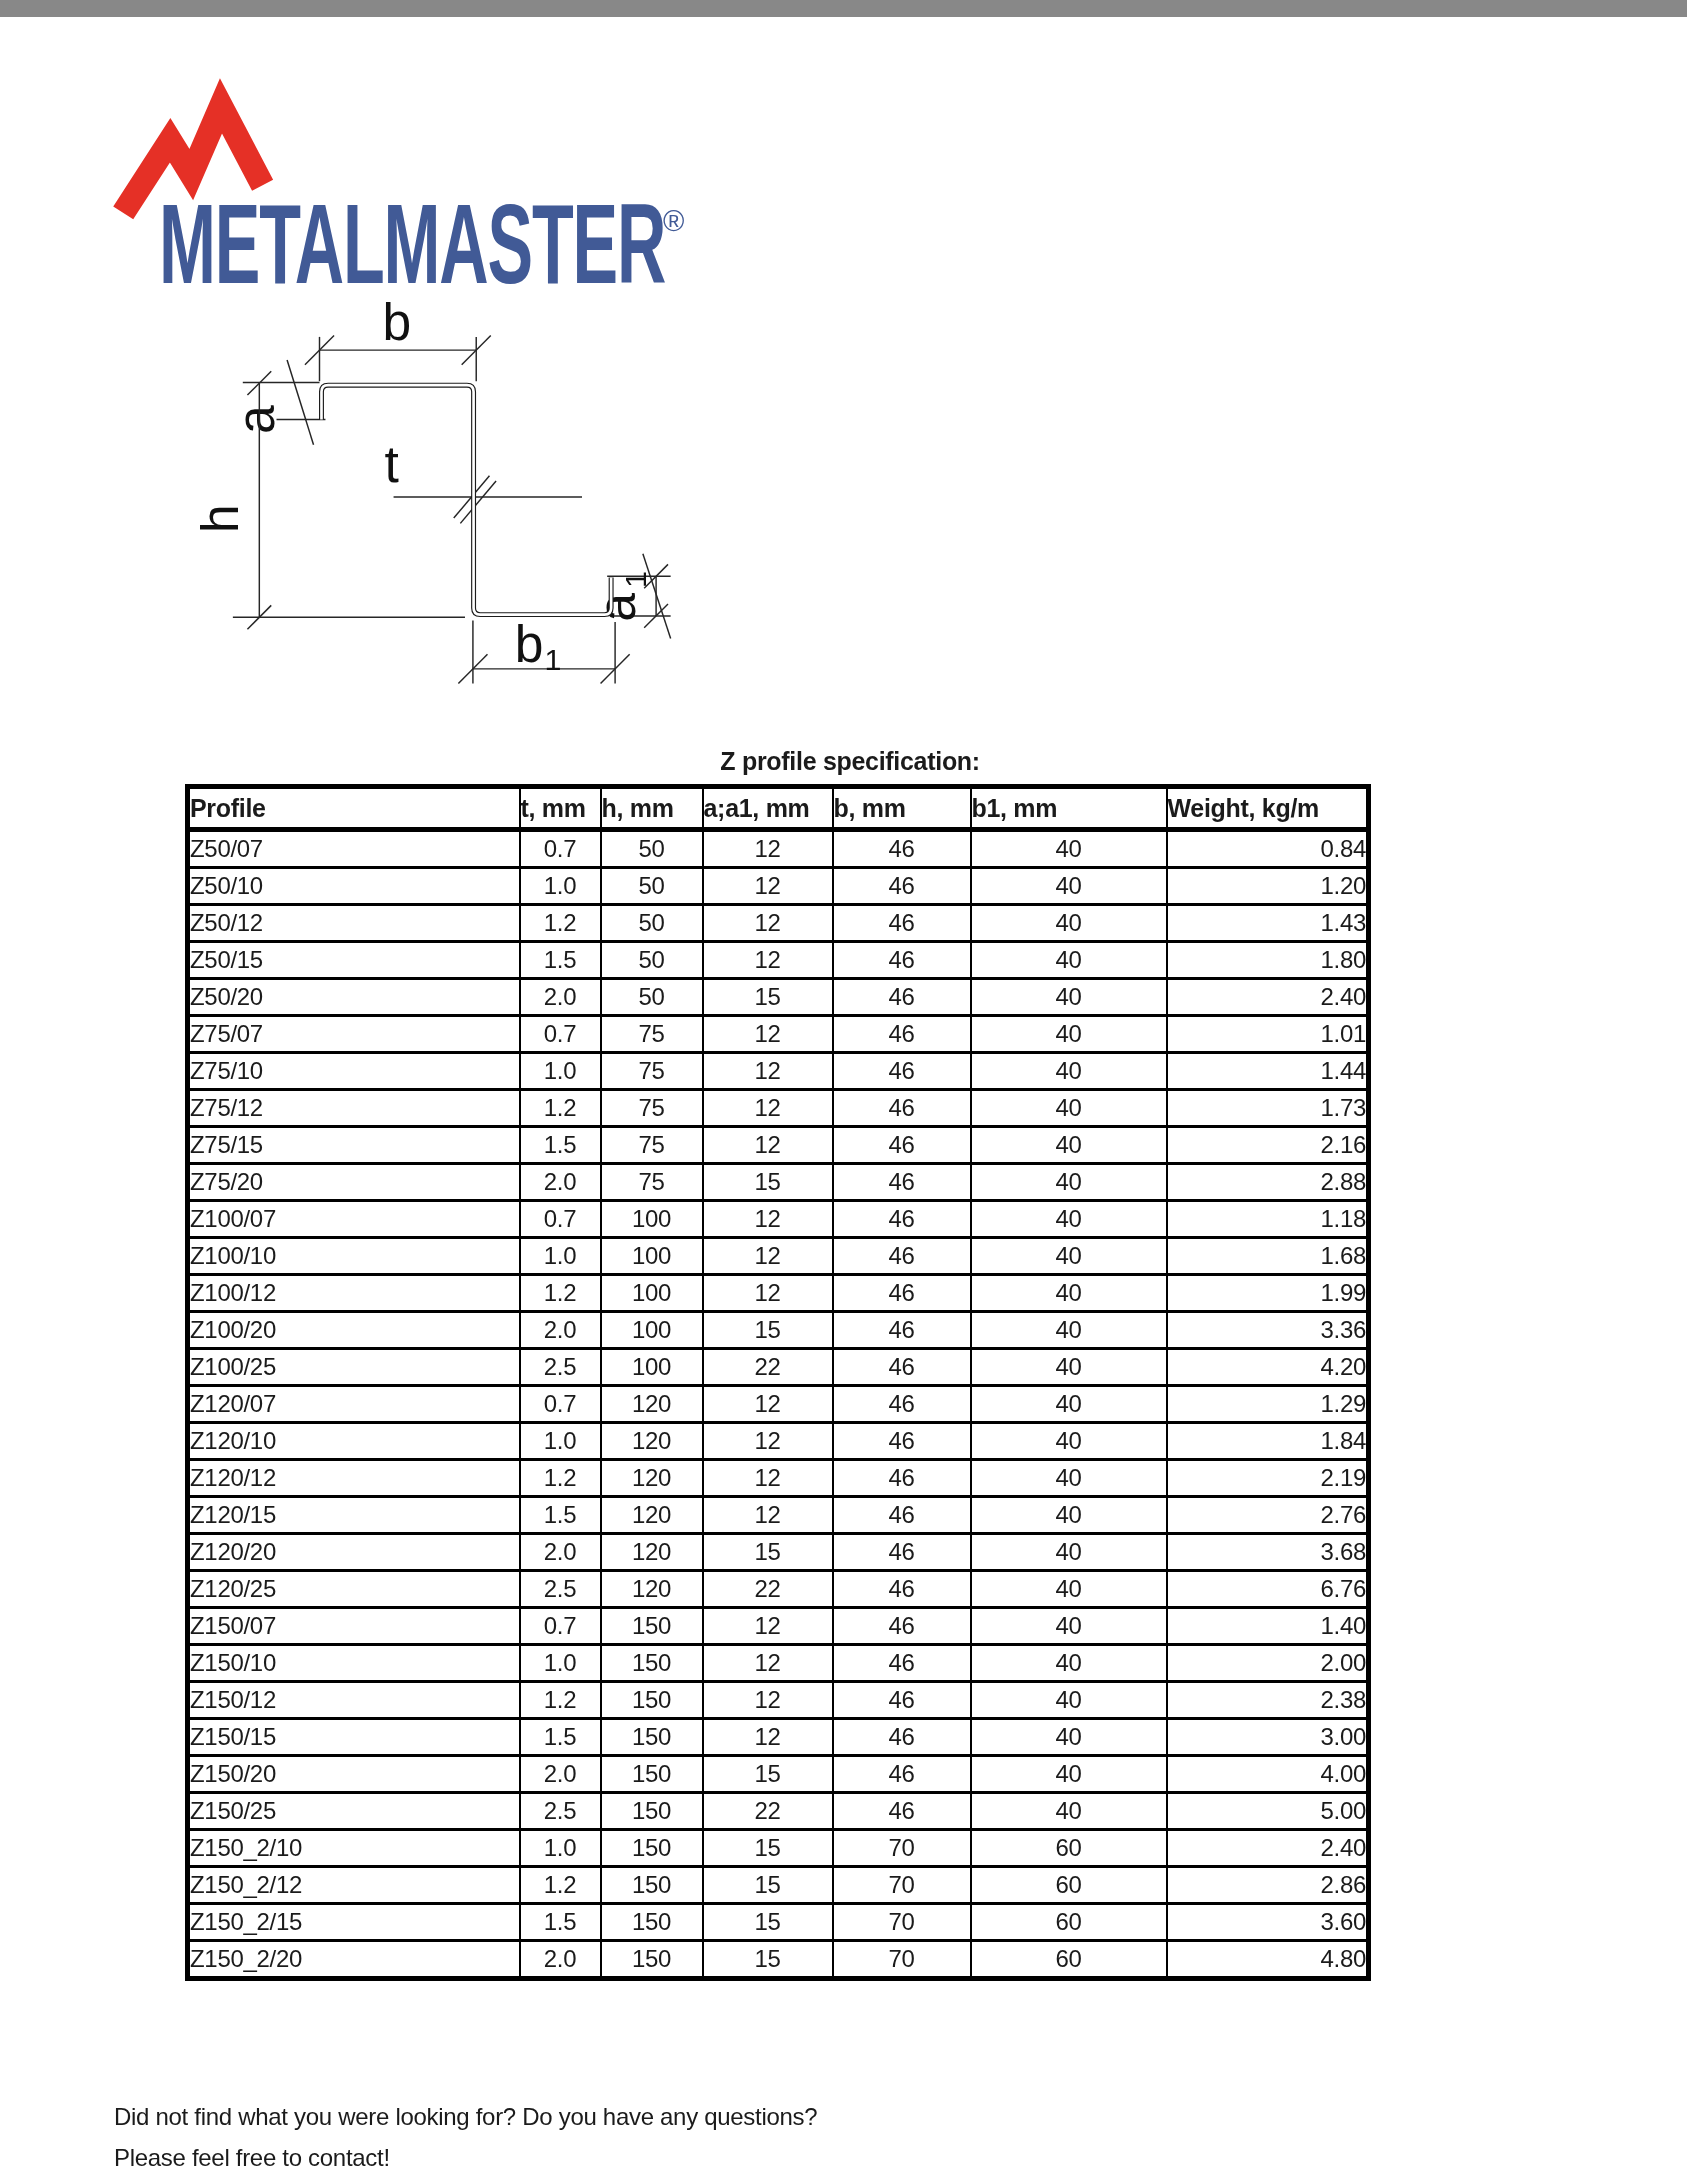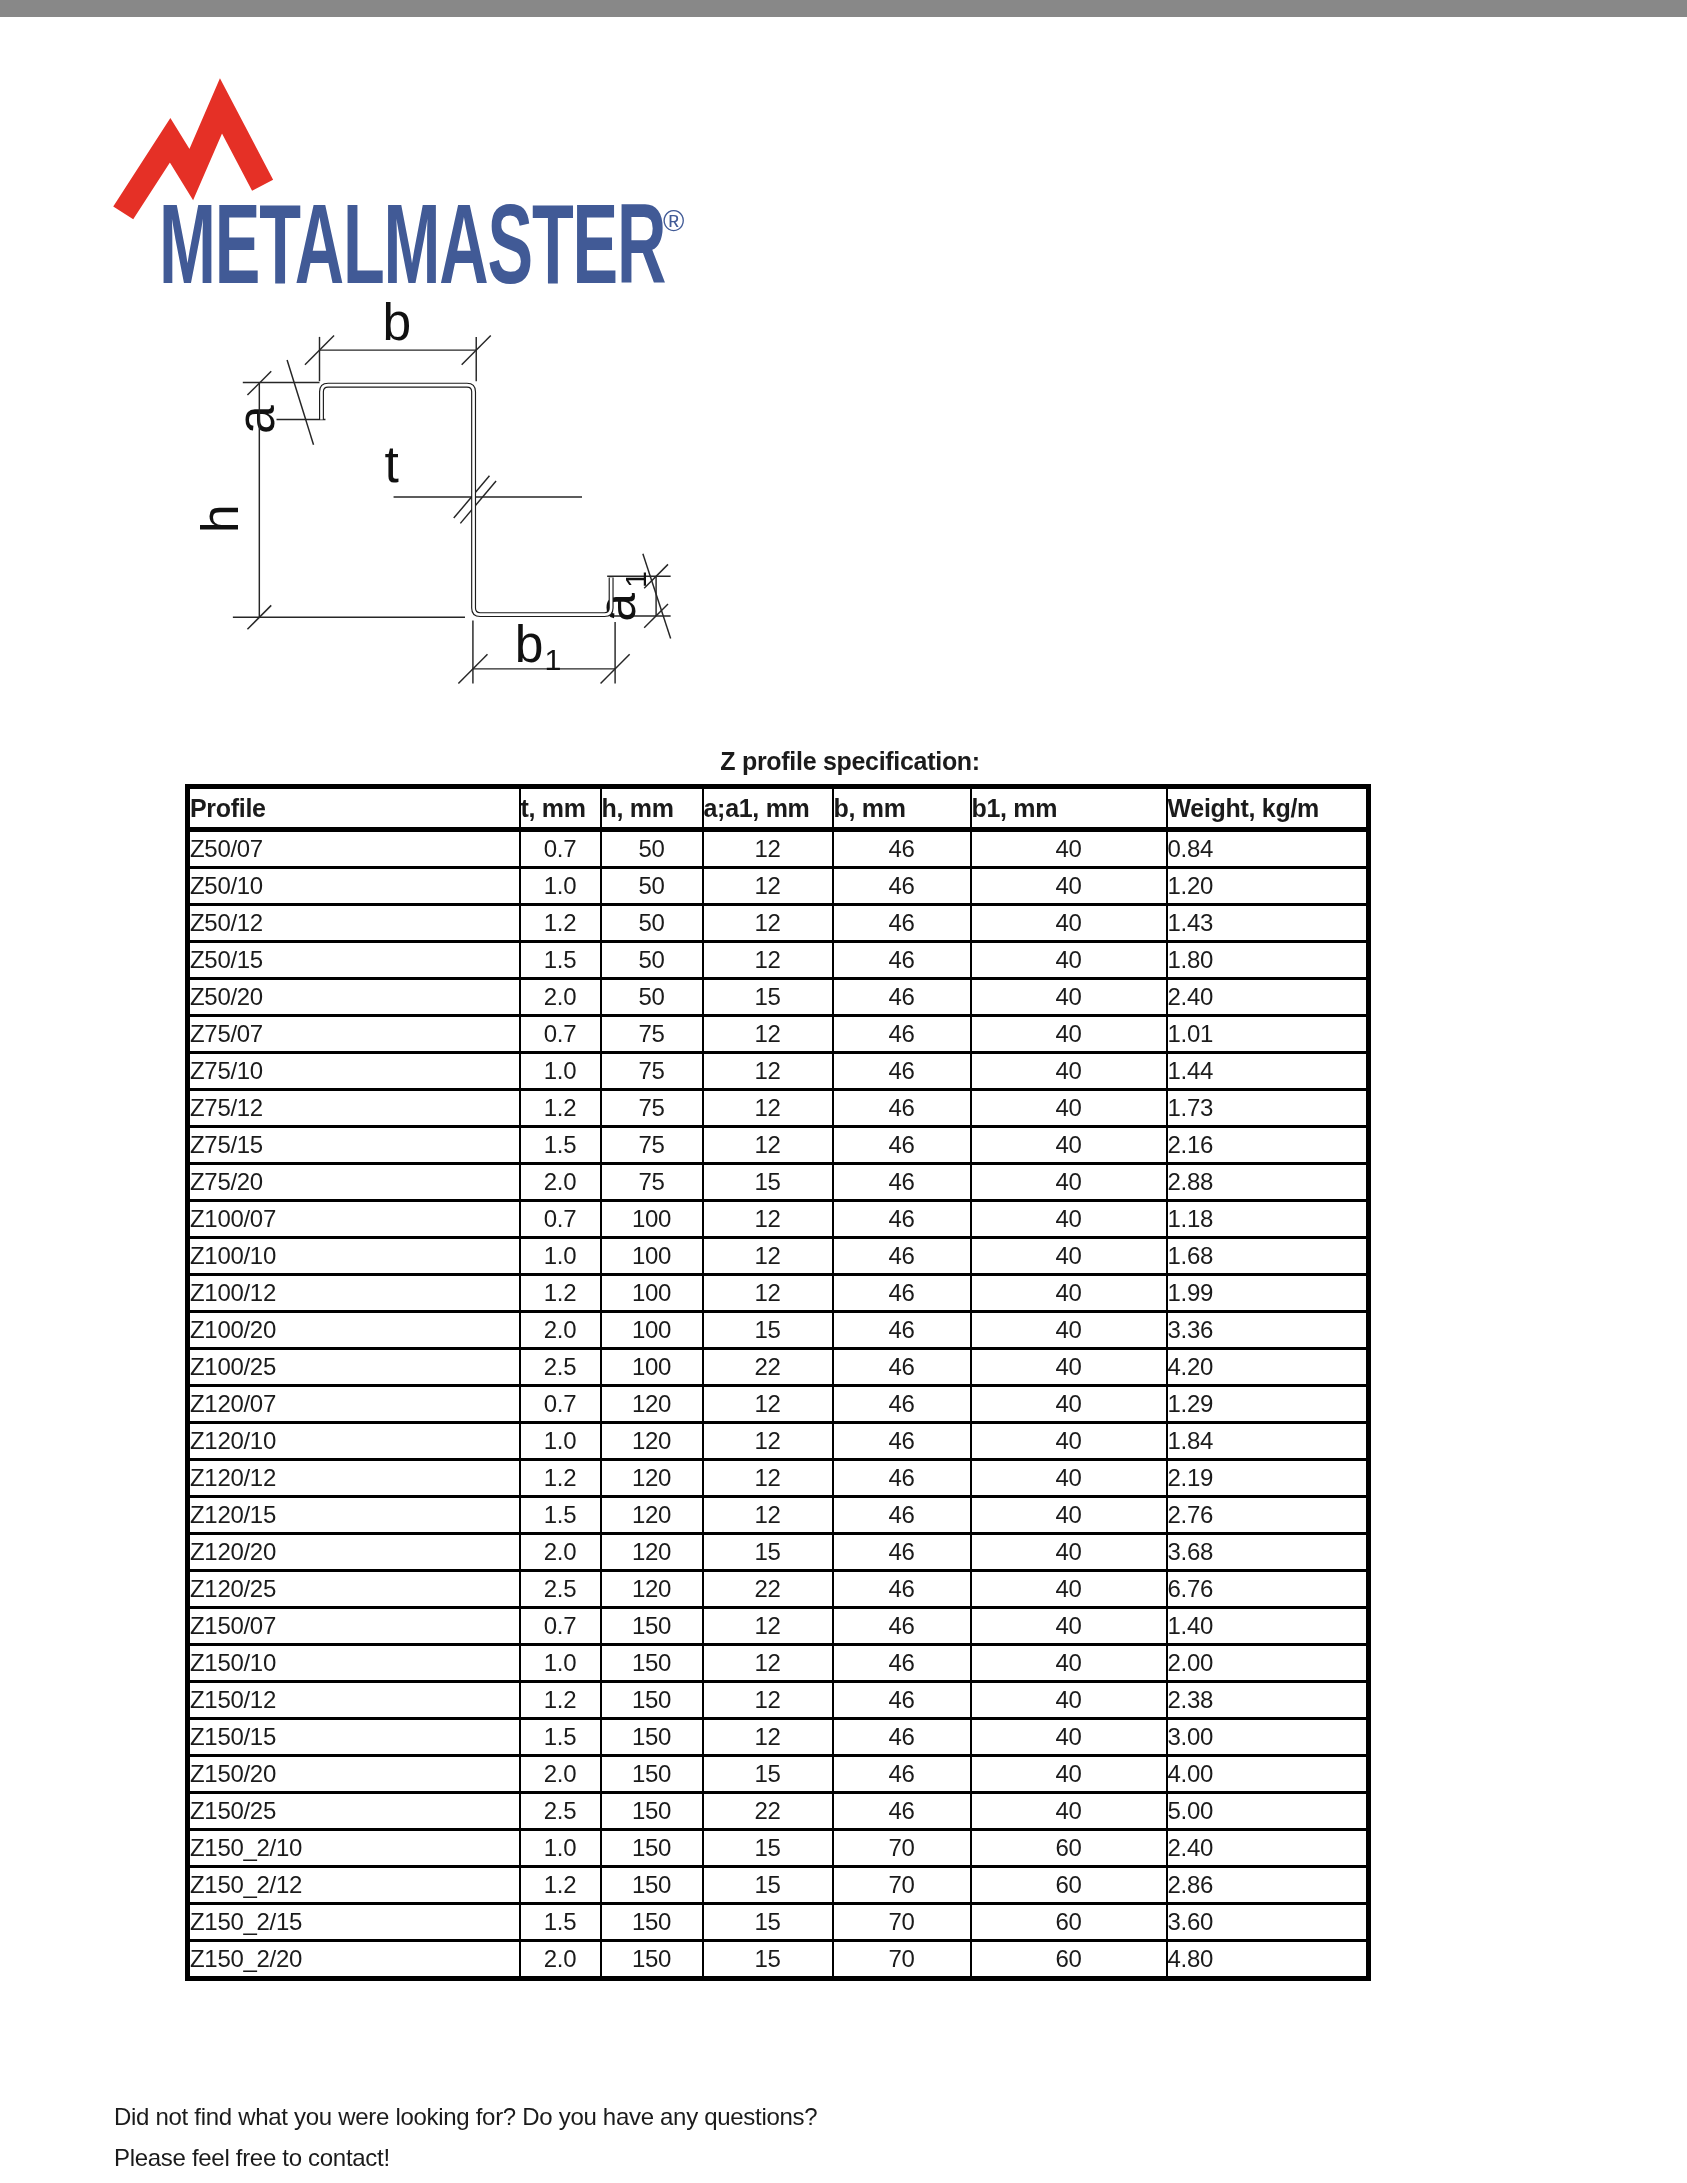--- a/index.html
+++ b/index.html
@@ -38,21 +38,21 @@
   table.spec th, table.spec td{
     border-left:2px solid #000;border-right:2px solid #000;
     border-top:3.3px solid #000;border-bottom:3.3px solid #000;
     font-size:24px;letter-spacing:-0.3px;padding:0;overflow:hidden;white-space:nowrap;
     vertical-align:middle;
   }
   table.spec th{height:38px;font-size:25px;font-weight:bold;text-align:left;border-bottom:5.3px solid #000;}
   table.spec td{height:34px;}
   td.col-left{text-align:left;padding-left:4.6px;}
   td.col-center{text-align:center;}
-  td.col-right{text-align:left;padding-right:4px;}
+  td.col-right{text-align:right;padding-right:4px;}
   
   .footer{
     position:absolute;left:114px;top:2079px;font-size:24px;line-height:41px;letter-spacing:-0.3px;
   }
 </style>
 </head>
 <body>
 
 <div class="page">
 

